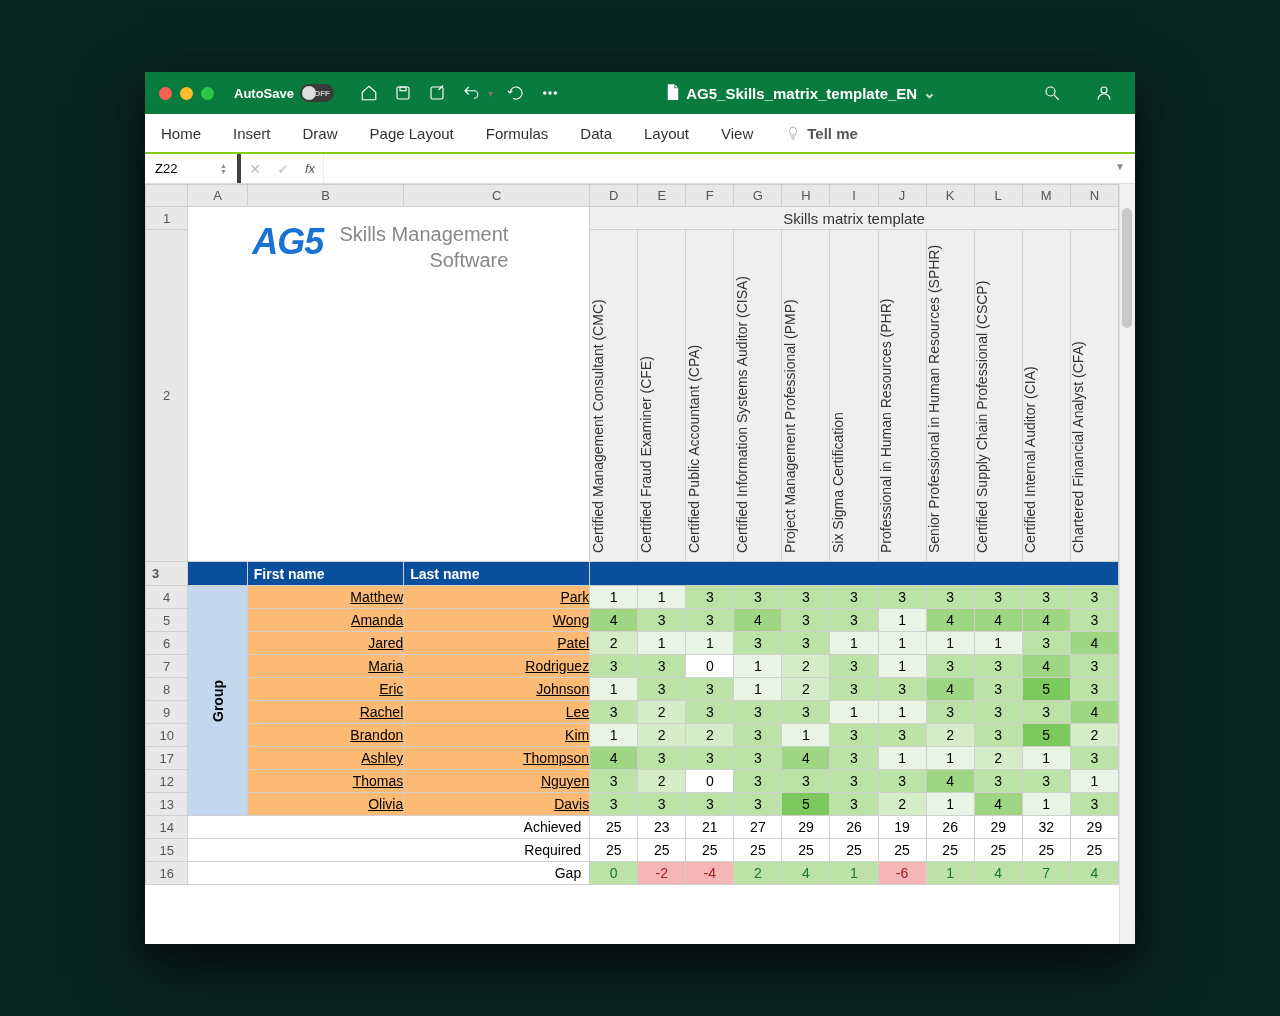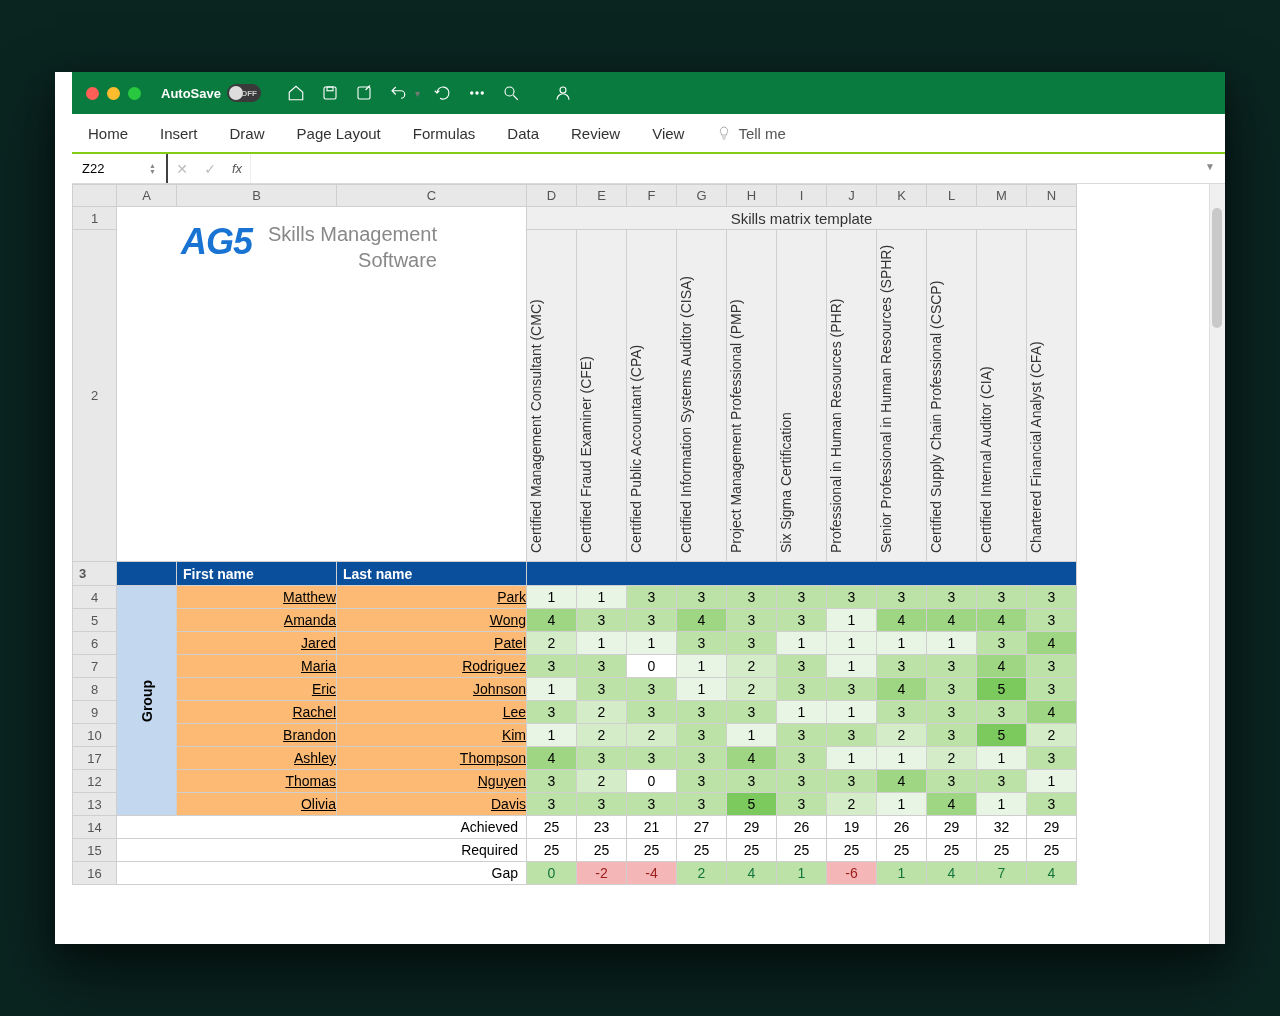--- a/index.html
+++ b/index.html
@@ -1,38 +1,38 @@
 <!DOCTYPE html>
 <html><head>
 <meta charset="utf-8">
 <style>
 * { box-sizing: border-box; margin: 0; padding: 0; font-family: -apple-system, BlinkMacSystemFont, "Segoe UI", Helvetica, Arial, sans-serif; }
 body { background: #0a2420; display: flex; align-items: center; justify-content: center; min-height: 1016px; padding: 40px; }
-.window { width: 1170px; background: #fff; border-radius: 0; overflow: hidden; box-shadow: 0 30px 60px rgba(0,0,0,.5), 0 10px 25px rgba(0,0,0,.35); padding-left: 17px; }
+.window { width: 990px; background: #fff; border-radius: 0; overflow: hidden; box-shadow: 0 30px 60px rgba(0,0,0,.5), 0 10px 25px rgba(0,0,0,.35); }
 .titlebar { background: #0a7b3e; height: 42px; display: flex; align-items: center; padding: 0 14px; color: #fff; font-size: 14px; }
 .traffic { display: flex; gap: 8px; margin-right: 20px; }
 .dot { width: 13px; height: 13px; border-radius: 50%; }
 .dot.r { background: #ff5f57; } .dot.y { background: #febc2e; } .dot.g { background: #28c840; }
 .autosave { display: flex; align-items: center; gap: 6px; font-weight: 600; font-size: 13px; margin-right: 18px; }
 .toggle { width: 34px; height: 18px; border-radius: 9px; background: #3a3a3a; position: relative; display: flex; align-items: center; }
 .toggle-knob { width: 14px; height: 14px; background: #ddd; border-radius: 50%; margin-left: 2px; }
 .toggle-label { font-size: 8px; position: absolute; right: 4px; color: #ccc; }
 .tb-icon { width: 20px; height: 20px; margin: 0 7px; display: flex; align-items: center; justify-content: center; }
 .tb-icon svg { width: 18px; height: 18px; stroke: #fff; fill: none; stroke-width: 1.5; }
 .filename { flex: 1; text-align: center; font-weight: 600; font-size: 15px; display: flex; align-items: center; justify-content: center; gap: 6px; }
 .filename svg { width: 14px; height: 18px; }
 .tb-right { display: flex; gap: 18px; }
 .ribbon { display: flex; align-items: center; padding: 0 14px; height: 40px; border-bottom: 2px solid #84cc16; font-size: 15px; color: #333; }
 .ribbon-tab { padding: 0 16px; cursor: pointer; }
 .ribbon-tab.first { padding-left: 2px; }
 .ribbon-right { margin-left: auto; display: flex; gap: 10px; }
 .pill { border: 1px solid #bbb; border-radius: 5px; padding: 4px 12px; font-size: 14px; display: flex; align-items: center; gap: 6px; color: #137439; font-weight: 500; }
-.tellme { display: flex; align-items: center; gap: 6px; color: #555; }
+.tellme { display: flex; align-items: center; gap: 6px; color: #555; font-weight: bold; }
 .formula-bar { display: flex; align-items: center; height: 30px; border-bottom: 1px solid #d9d9d9; font-size: 13px; }
-.name-box { width: 96px; padding: 0 10px; border-right: 2px solid #404040; display: flex; align-items: center; justify-content: space-between; height: 100%; }
+.name-box { width: 96px; padding: 0 10px; border-right: 4px solid #404040; display: flex; align-items: center; justify-content: space-between; height: 100%; }
 .spinner { display: flex; flex-direction: column; font-size: 7px; color: #888; line-height: 6px; }
 .fb-btn { width: 28px; text-align: center; color: #bbb; font-size: 14px; }
 .fx { font-style: italic; color: #555; padding: 0 8px; }
 .sheet-area { display: flex; height: 760px; background: #fff; }
 .sheet-body { flex: 1; overflow: hidden; position: relative; }
 table { border-collapse: collapse; font-size: 14px; table-layout: fixed; }
 th, td { border: 1px solid #cfcfcf; text-align: center; vertical-align: middle; height: 23px; padding: 0; }
 .col-hdr th { background: #e8e8e8; color: #555; font-weight: 400; height: 22px; font-size: 13px; }
 .row-hdr { background: #e8e8e8; color: #555; font-weight: 400; width: 44px; font-size: 13px; }
 .corner { background: #e8e8e8; width: 44px; }
@@ -102,20 +102,28 @@
           <path d="M4 12 A8 8 0 1 1 8 19 M4 12 L1 9 M4 12 L7 9"></path>
         </svg>
       </div>
     <div class="tb-icon">
         <svg viewBox="0 0 24 24">
           <circle cx="5" cy="12" r="1.5" fill="#fff"></circle>
           <circle cx="12" cy="12" r="1.5" fill="#fff"></circle>
           <circle cx="19" cy="12" r="1.5" fill="#fff"></circle>
         </svg>
       </div>
+    <div class="filename">
+      <svg viewBox="0 0 16 20">
+          <path d="M2 0 H10 L14 4 V18 H2 Z" fill="#fff"></path>
+          <path d="M10 0 V4 H14" fill="none" stroke="#0a7b3e"></path>
+        </svg>
+      <span>AG5_Skills_matrix_template_EN</span>
+      <span style="opacity:.8;">⌄</span>
+    </div>
     <div class="tb-right">
       <div class="tb-icon">
           <svg viewBox="0 0 24 24">
             <circle cx="10" cy="10" r="6"></circle>
             <path d="M15 15 L21 21"></path>
           </svg>
         </div>
       <div class="tb-icon">
           <svg viewBox="0 0 24 24">
             <circle cx="12" cy="8" r="4"></circle>
@@ -125,21 +133,21 @@
     </div>
   </div>
 
   <div class="ribbon">
     <div class="ribbon-tab first">Home</div>
     <div class="ribbon-tab">Insert</div>
     <div class="ribbon-tab">Draw</div>
     <div class="ribbon-tab">Page Layout</div>
     <div class="ribbon-tab">Formulas</div>
     <div class="ribbon-tab">Data</div>
-    <div class="ribbon-tab">Review</div>
+    <div class="ribbon-tab">Layout</div>
     <div class="ribbon-tab">View</div>
     <div class="ribbon-tab tellme">
       <svg width="16" height="16" viewBox="0 0 24 24" stroke="#888" fill="none">
           <path d="M9 18h6M10 21h4M12 3a6 6 0 0 0-4 10v2h8v-2a6 6 0 0 0-4-10z"></path>
         </svg>
       <span>Tell me</span>
     </div>
   </div>
 
   <div class="formula-bar">

